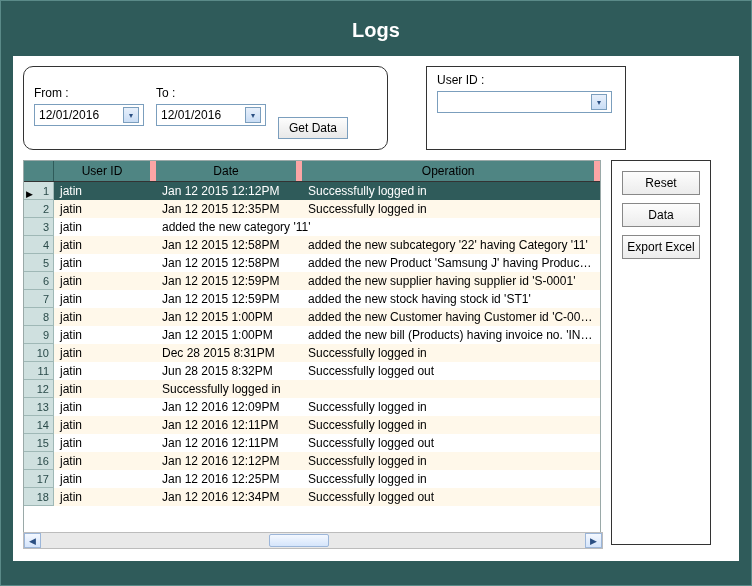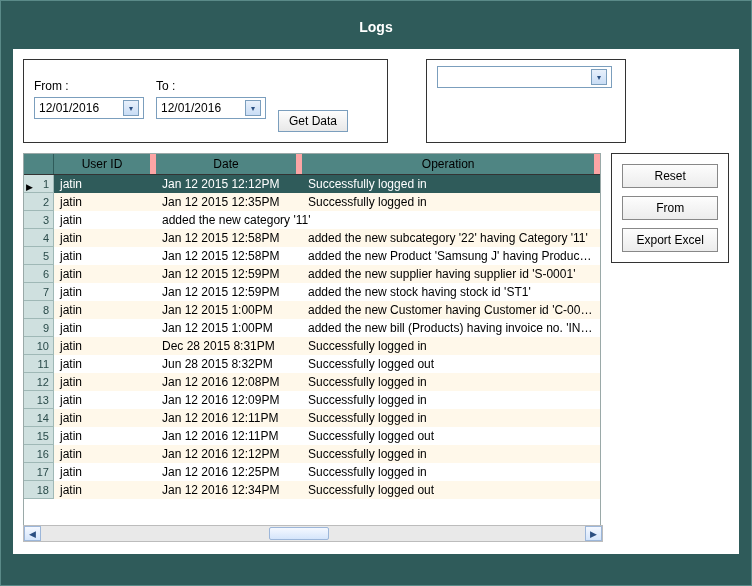--- a/index.html
+++ b/index.html
@@ -12,41 +12,41 @@
   .outer-frame {
     width: 752px;
     height: 586px;
     background: #2f5b5a;
     position: relative;
     border: 1px solid #5a8a88;
   }
   .title-bar {
     text-align: center;
     color: #fff;
-    font-size: 14px;
+    font-size: 20px;
     font-weight: bold;
     padding: 18px 0 14px 0;
   }
   .content-area {
     background: #fff;
     margin: 0 12px 12px 12px;
     height: 505px;
     position: relative;
     padding: 10px;
   }
   .filter-row {
     display: flex;
     gap: 14px;
     margin-bottom: 10px;
   }
   .filter-box {
     border: 1px solid #333;
     padding: 6px 10px 10px 10px;
   }
-  .filter-box.left { width: 365px; }
+  .filter-box.left { width: 365px; border-radius: 10px; }
   .filter-box.right { width: 200px; margin-left: 24px; }
   .filter-label { font-size: 12px; margin-bottom: 4px; }
   .filter-controls { display: flex; align-items: center; gap: 12px; }
   .date-input {
     border: 1px solid #7b9ebd;
     background: #fff;
     height: 22px;
     width: 110px;
     padding: 2px 4px;
     display: flex;
@@ -143,21 +143,20 @@
     white-space: nowrap;
     text-overflow: ellipsis;
     border-right: 1px solid transparent;
   }
   .cell.col-userid { width: 102px; }
   .cell.col-date   { width: 146px; }
   .cell.col-op     { width: 284px; flex:1; }
   .side-buttons {
     width: 118px;
     display: flex;
-    flex-direction: column;
     gap: 10px;
   }
   .side-box {
     border: 1px solid #333;
     padding: 10px;
     display: flex;
     flex-direction: column;
     gap: 8px;
   }
   .side-btn {
@@ -230,20 +229,21 @@
               <span class="dropdown-arrow">▾</span>
             </div>
           </div>
           <div style="padding-top:16px;">
             <button class="get-data-btn">Get Data</button>
           </div>
         </div>
       </div>
 
       <div class="filter-box right">
+        <div class="filter-label">User ID :</div>
         <div class="userid-select">
           <span></span>
           <span class="dropdown-arrow">▾</span>
         </div>
       </div>
     </div>
 
     <div class="main-row">
       <div class="grid-wrap">
         <div class="grid-header">
@@ -314,21 +314,20 @@
             </div>
             <div class="grid-row odd">
               <div class="row-num">11</div>
               <div class="cell col-userid">jatin</div>
               <div class="cell col-date">Jun 28 2015  8:32PM</div>
               <div class="cell col-op">Successfully logged out</div>
             </div>
             <div class="grid-row even">
               <div class="row-num">12</div>
               <div class="cell col-userid">jatin</div>
-              <div class="cell col-date">Jan 12 2016 12:08PM</div>
               <div class="cell col-op">Successfully logged in</div>
             </div>
             <div class="grid-row odd">
               <div class="row-num">13</div>
               <div class="cell col-userid">jatin</div>
               <div class="cell col-date">Jan 12 2016 12:09PM</div>
               <div class="cell col-op">Successfully logged in</div>
             </div>
             <div class="grid-row even">
               <div class="row-num">14</div>
@@ -359,21 +358,21 @@
               <div class="cell col-userid">jatin</div>
               <div class="cell col-date">Jan 12 2016 12:34PM</div>
               <div class="cell col-op">Successfully logged out</div>
             </div>
           </div>
       </div>
 
       <div class="side-buttons">
         <div class="side-box">
           <div class="side-btn">Reset</div>
-          <div class="side-btn">From</div>
+          <div class="side-btn">Data</div>
           <div class="side-btn">Export Excel</div>
         </div>
       </div>
     </div>
 
     <div class="hscroll">
       <div class="arrow">◀</div>
       <div class="track">
         <div class="thumb"></div>
       </div>

